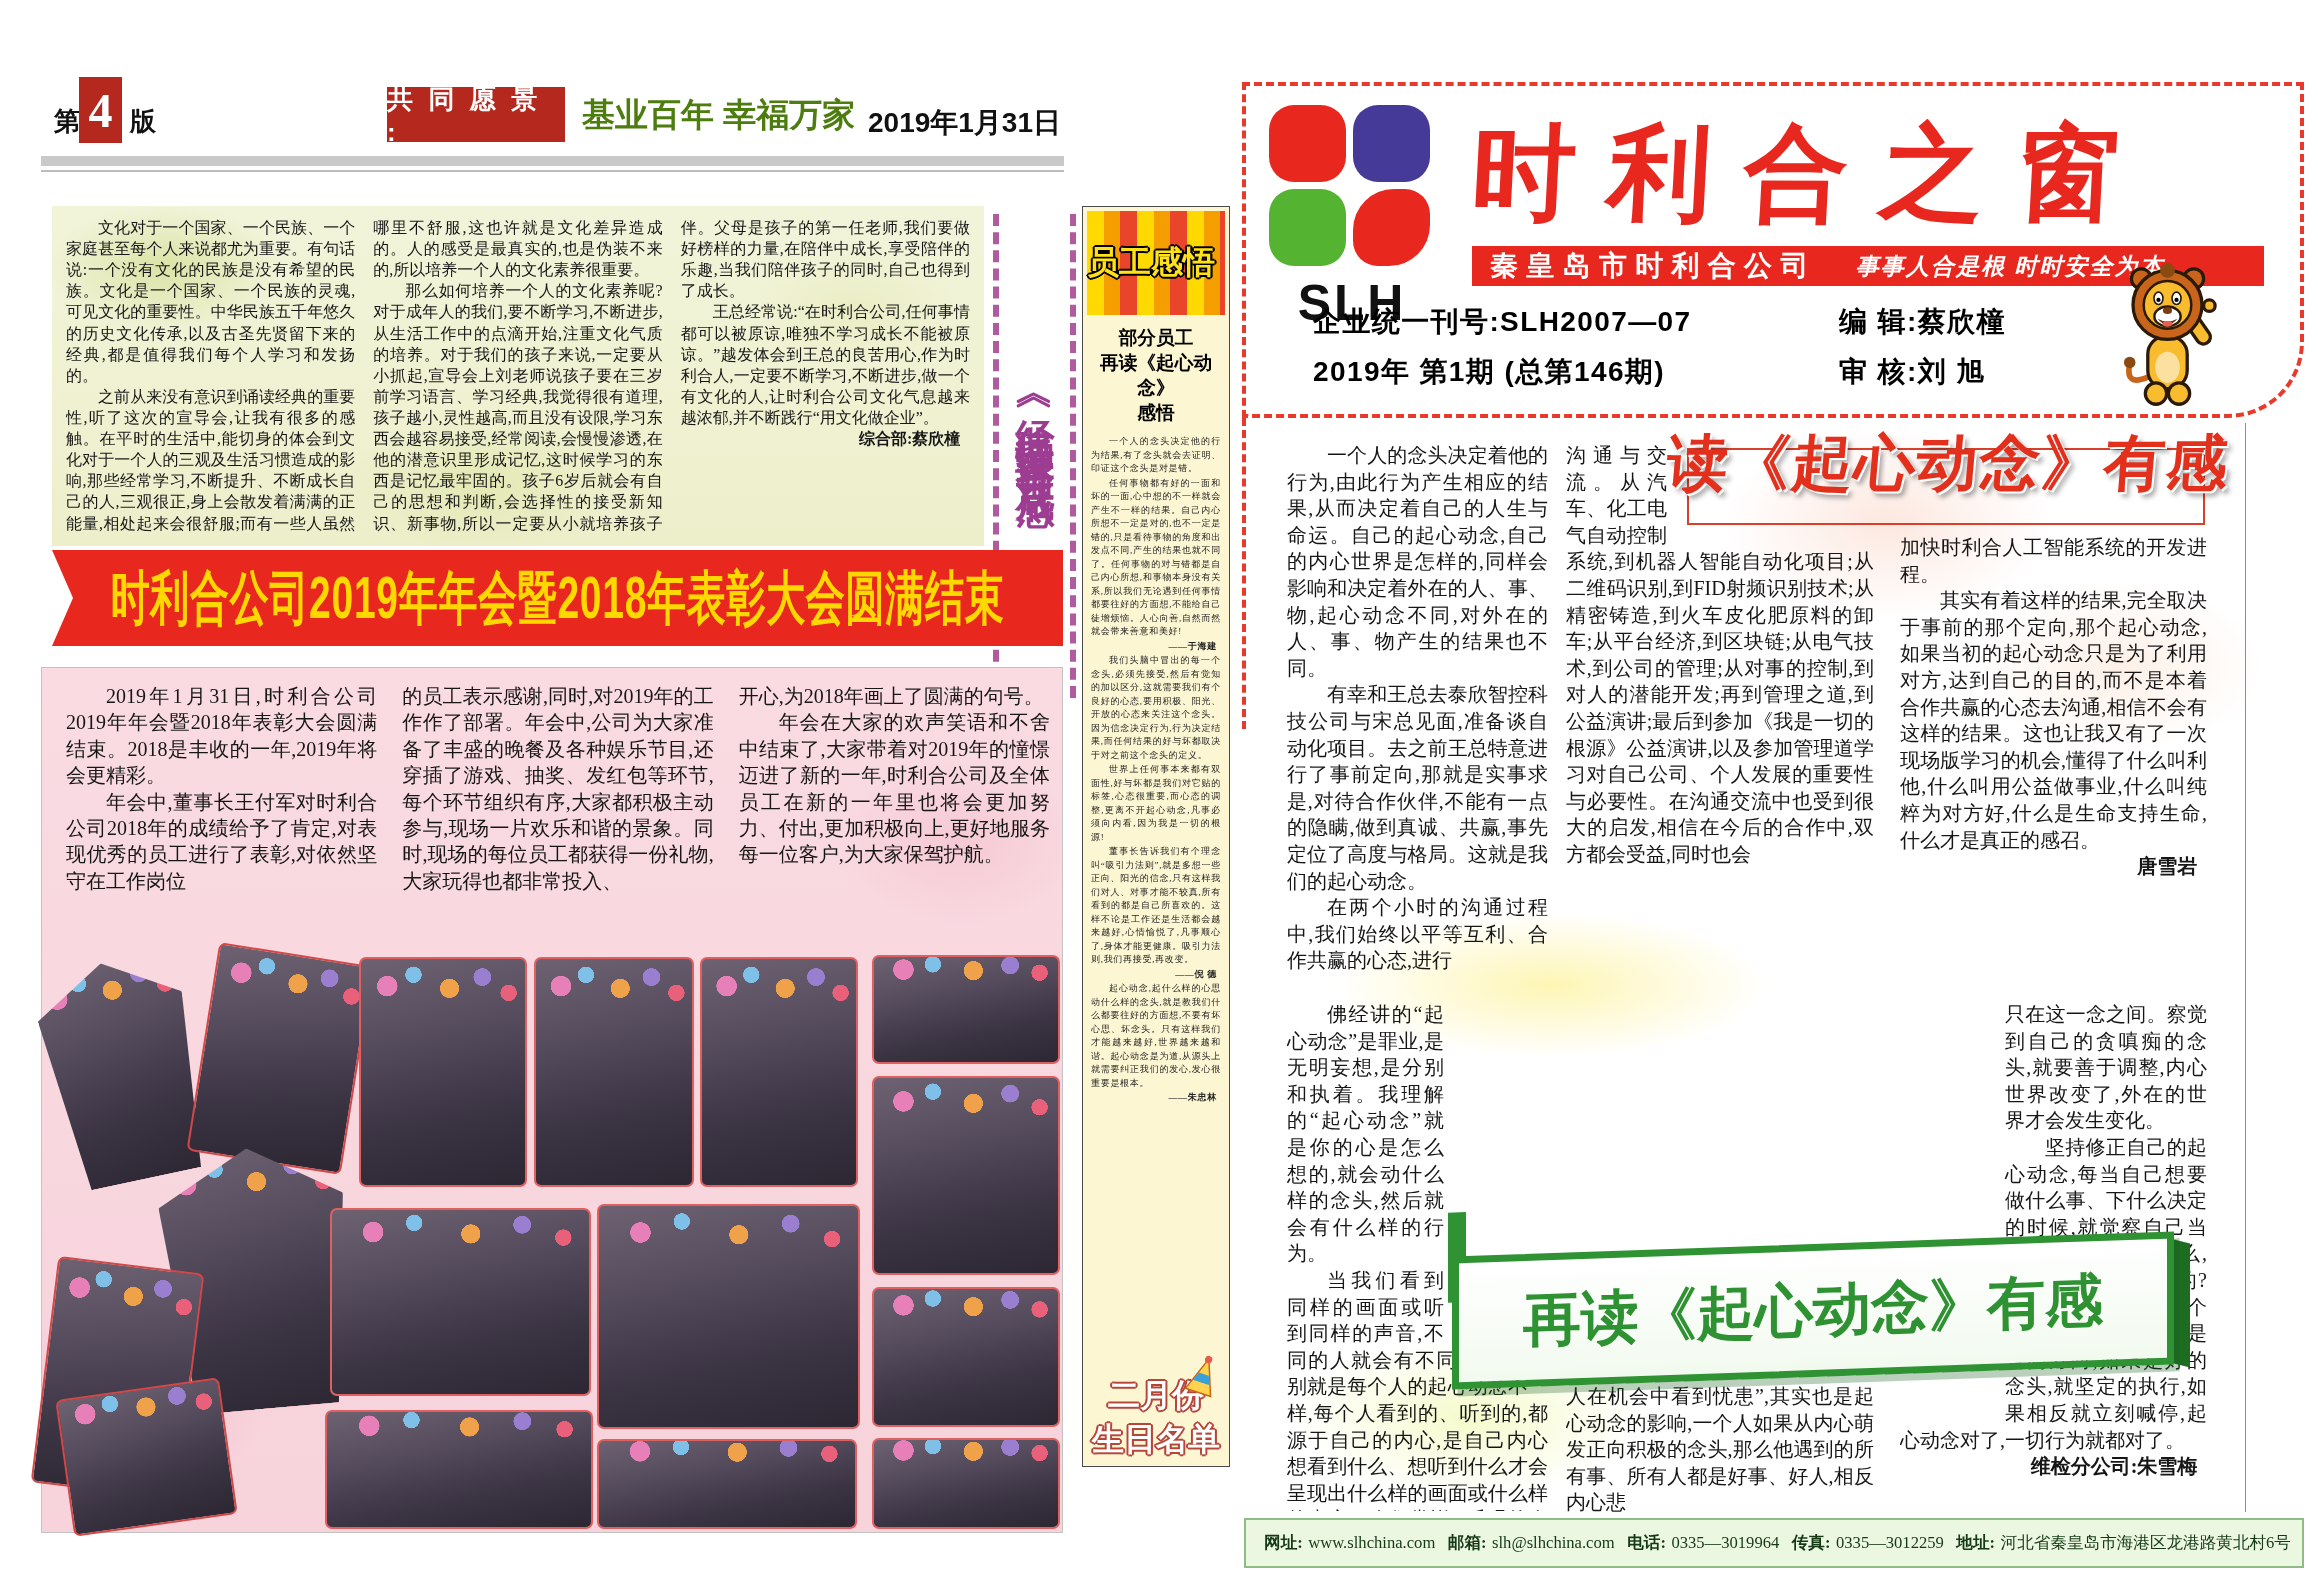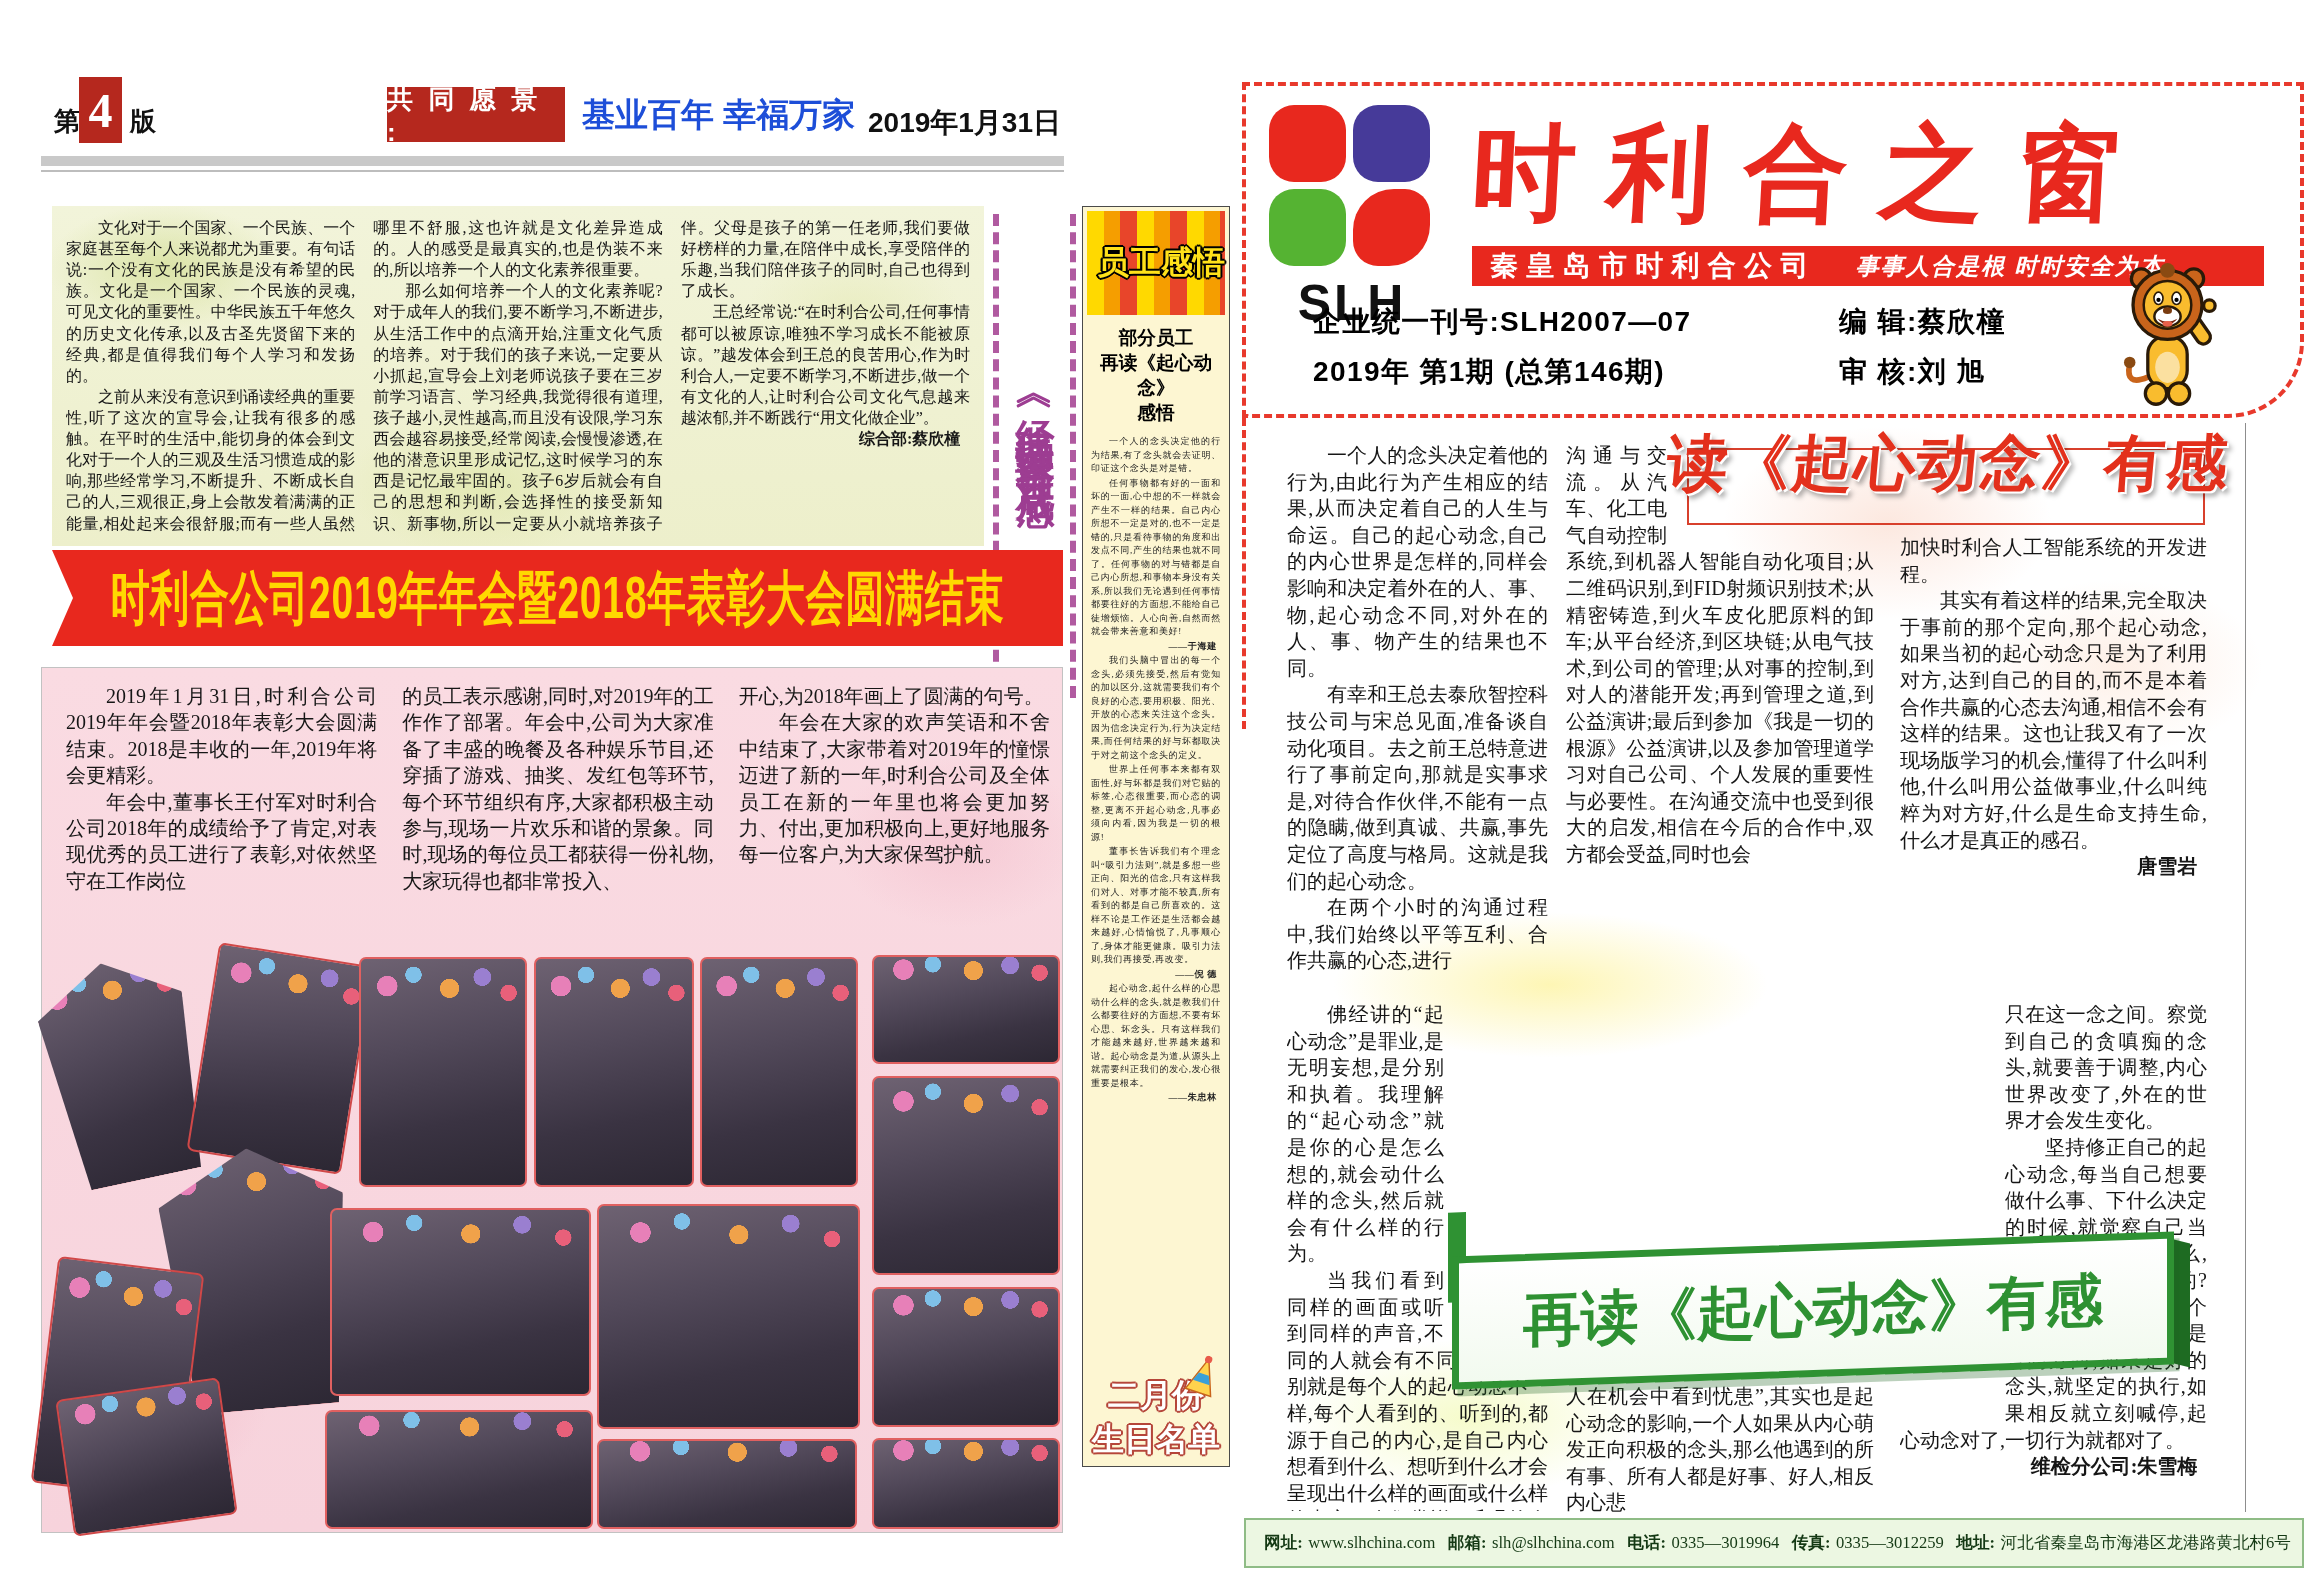--- a/index.html
+++ b/index.html
@@ -43,21 +43,21 @@
           radial-gradient(circle 8.3px at 32% 7%,  #7fc0e8 97%, transparent),
           radial-gradient(circle 9.7px at 54% 13%, #f0a24a 97%, transparent),
           radial-gradient(circle 9px at 74% 8%,  #9a7fd0 97%, transparent),
           radial-gradient(circle 8.3px at 90% 15%, #e8607a 97%, transparent),
           linear-gradient(168deg,#6e6272 0%,#52495a 38%,#3a3342 70%,#2c2733 100%);}
   .tilt{border:2.8px solid #d04848;}
   .pent{clip-path:polygon(50% 0,100% 20%,88% 100%,12% 100%,0 20%);border:none;outline:2.8px solid #d04848;}
   
   .sidebar{left:1082px;top:206px;width:148px;height:1261px;background:#fdf6d2;border:1.4px solid #4a4a4a;box-sizing:border-box;
            display:flex;flex-direction:column;overflow:hidden;z-index:5;}
-  .sb-head{height:104px;margin:4.1px;flex:none;display:flex;align-items:center;justify-content:flex-end;
+  .sb-head{height:104px;margin:4.1px;flex:none;display:flex;align-items:center;justify-content:flex-start;
            background:repeating-linear-gradient(90deg,#ffd900 0 16.6px,#f59e00 16.6px 33px,#e8452a 33px 50px);}
   .sb-head span{font:900 32px "Liberation Sans",sans-serif;color:#ffe11a;white-space:nowrap;
                 text-shadow:-2.1px 0 #000,2.1px 0 #000,0 -2.1px #000,0 2.1px #000,-1.4px -1.4px #000,1.4px 1.4px #000,-1.4px 1.4px #000,1.4px -1.4px #000;}
   .sb-title{flex:none;text-align:center;font:700 18.7px "Liberation Sans",sans-serif;color:#000;line-height:1.35;margin:5.5px 2.8px 7px;}
   .sb-body{flex:1;overflow:hidden;padding:1.4px 7px;font-size:9px;line-height:1.5;letter-spacing:0.7px;text-align:justify;color:#222;}
   .sb-body p{margin:1px;text-indent:2em;}
   .sb-body .sg{text-align:right;font-weight:bold;text-indent:0;padding-right:4.1px;}
   .bday-title{flex:none;position:relative;text-align:center;line-height:1.12;margin:9.7px 0 4.1px;
               font:900 32px "Liberation Sans",sans-serif;color:#fff;
               text-shadow:-2.1px 0 #b5463a,2.1px 0 #b5463a,0 -2.1px #b5463a,0 2.1px #b5463a,-1.4px -1.4px #b5463a,1.4px 1.4px #b5463a,-1.4px 1.4px #b5463a,1.4px -1.4px #b5463a;}
@@ -100,21 +100,21 @@
 <div id="canvas">
 
   <span class="abs hdr-txt" style="left:54px;top:104px">第</span>
   <div class="abs" style="left:79px;top:77px;width:43px;height:66px;background:#b5281e;display:flex;align-items:center;justify-content:center">
     <span style="color:#fff;font:700 48px 'Liberation Serif',serif">4</span>
   </div>
   <span class="abs hdr-txt" style="left:130px;top:104px">版</span>
   <div class="abs" style="left:387px;top:87px;width:178px;height:55px;background:#b5281e;display:flex;align-items:center;justify-content:center">
     <span class="sans" style="color:#fff;font-weight:700;font-size:26px;letter-spacing:4.1px">共 同 愿 景 :</span>
   </div>
-  <span class="abs sans" style="left:582px;top:93px;font-weight:900;font-size:33px;color:#1d4ed8">基业百年 幸福万家</span>
+  <span class="abs sans" style="left:582px;top:93px;font-weight:900;font-size:33px;color:#4d7c0f">基业百年 幸福万家</span>
   <span class="abs hdr-txt" style="left:868px;top:104px;font-size:28px">2019年1月31日</span>
   <div class="abs" style="left:41px;top:156px;width:1023px;height:9.7px;background:#c9c9c9"></div>
   <div class="abs" style="left:41px;top:170px;width:1023px;height:2.1px;background:#bdbdbd"></div>
 
   <div class="abs art1">
     <div class="a1col">
       <p>文化对于一个国家、一个民族、一个家庭甚至每个人来说都尤为重要。有句话说:一个没有文化的民族是没有希望的民族。文化是一个国家、一个民族的灵魂,可见文化的重要性。中华民族五千年悠久的历史文化传承,以及古圣先贤留下来的经典,都是值得我们每个人学习和发扬的。</p>
       <p>之前从来没有意识到诵读经典的重要性,听了这次的宣导会,让我有很多的感触。在平时的生活中,能切身的体会到文化对于一个人的三观及生活习惯造成的影响,那些经常学习,不断提升、不断成长自己的人,三观很正,身上会散发着满满的正能量,相处起来会很舒服;而有一些人虽然他的能力很强,也很富有,但相处起来总感觉</p>
     </div>
     <div class="a1col">

